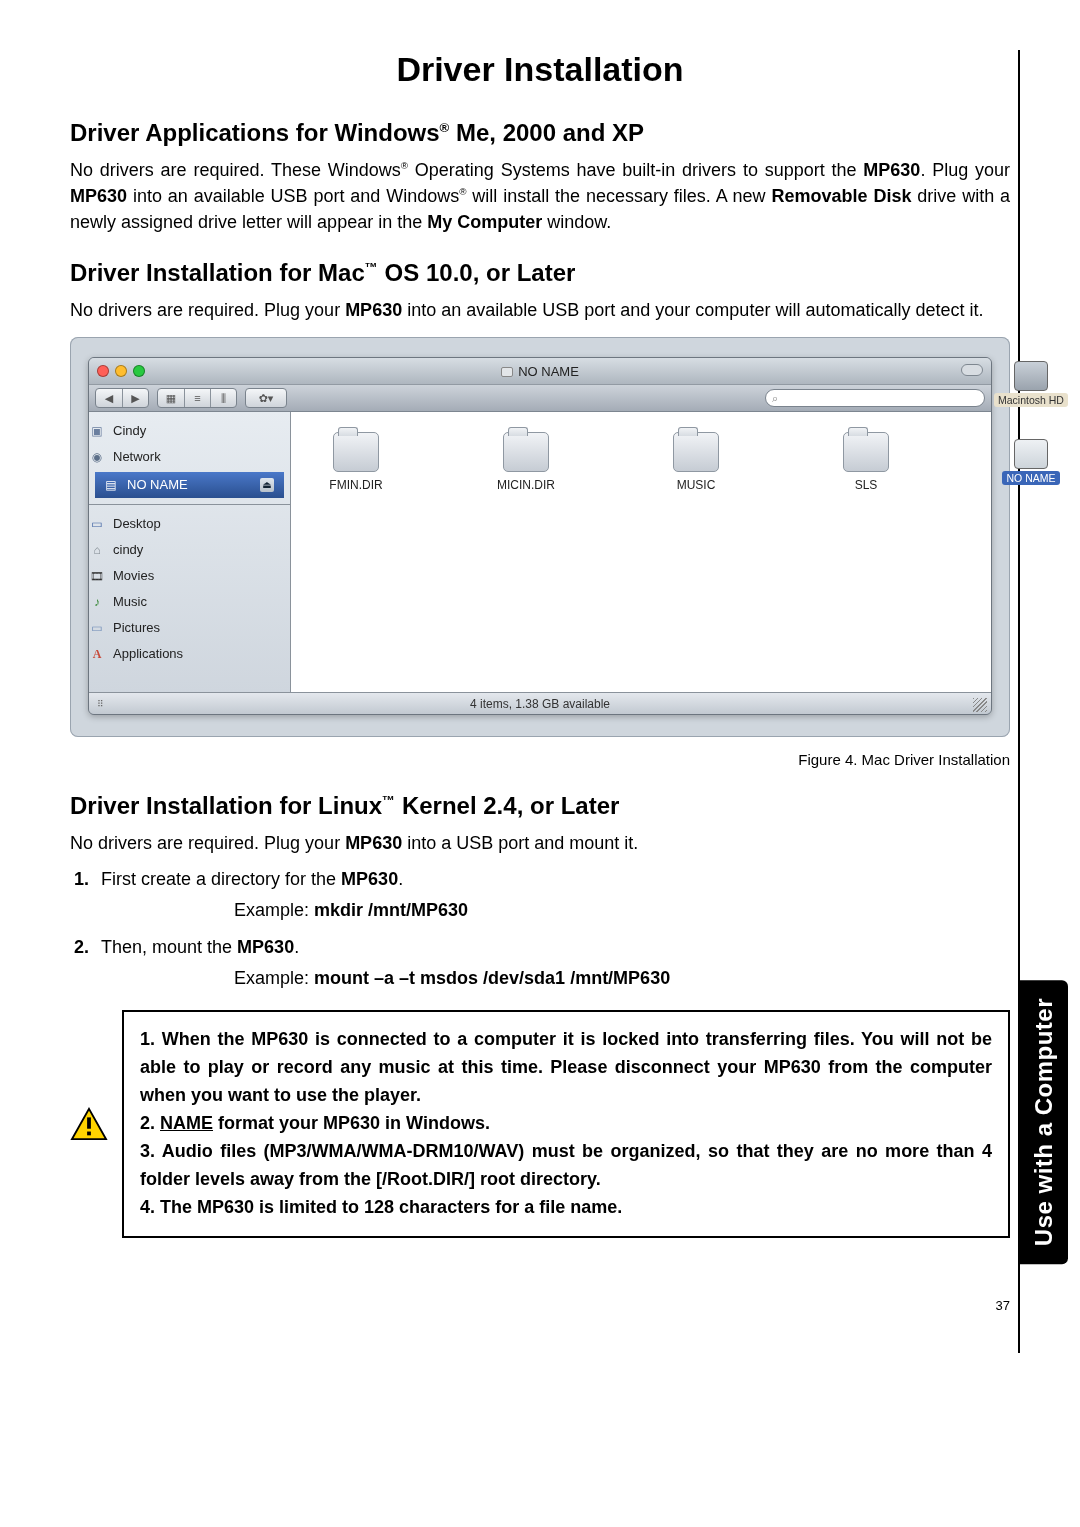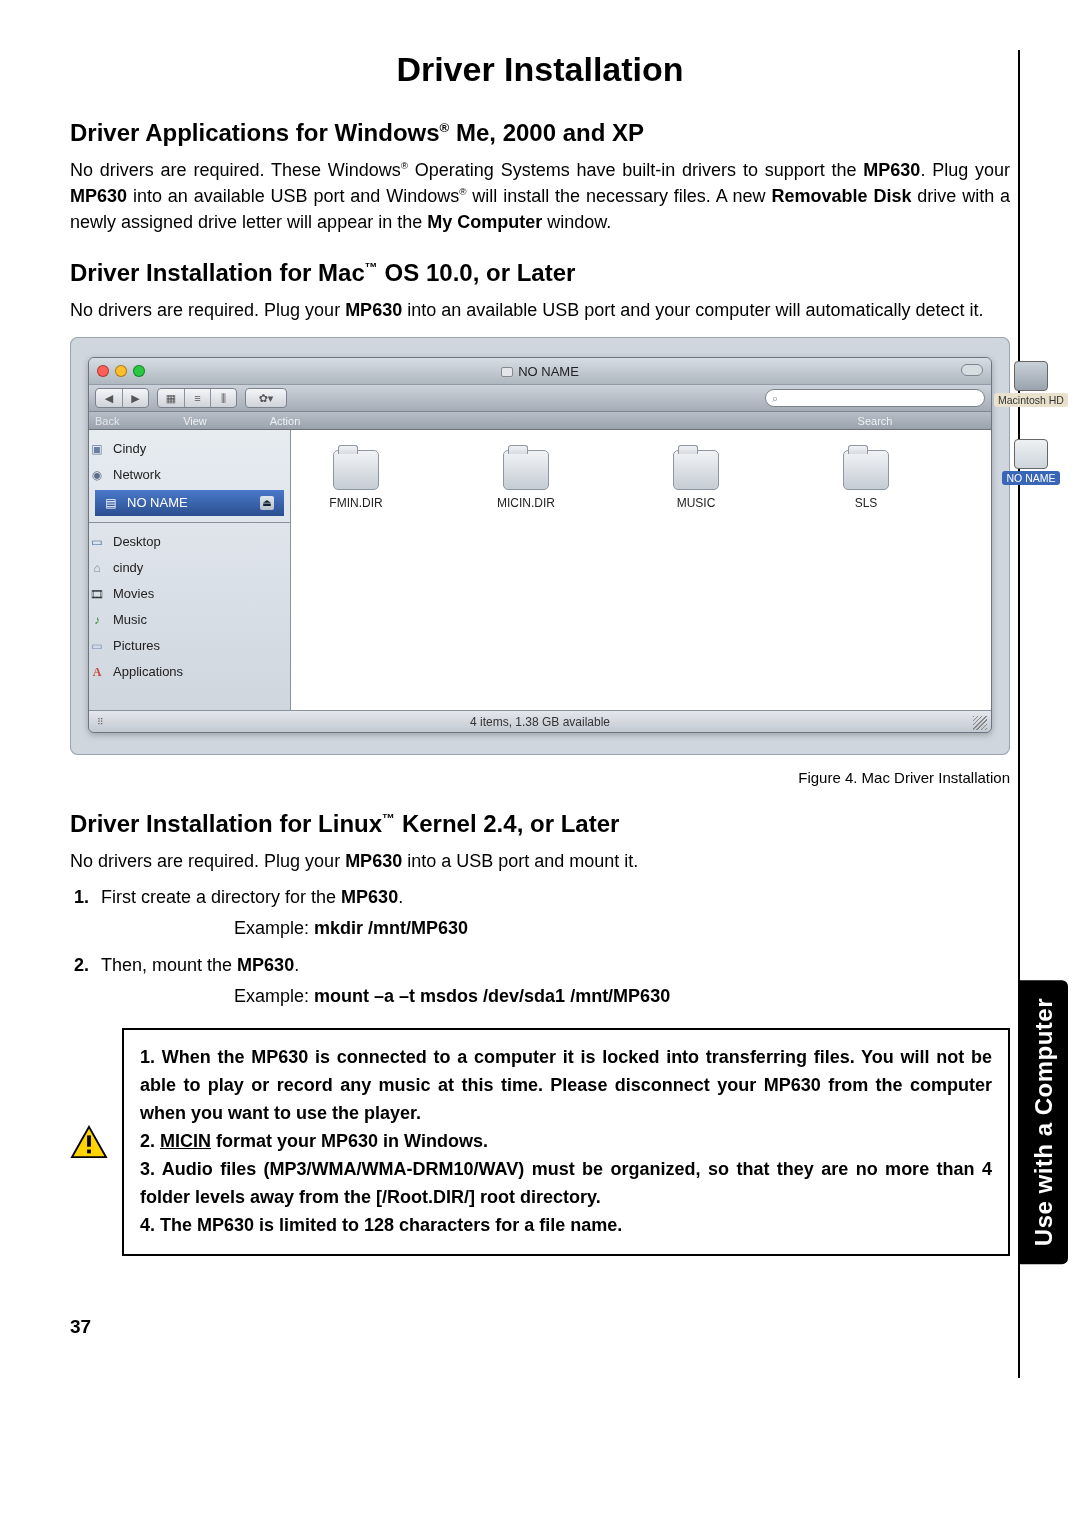--- a/index.html
+++ b/index.html
@@ -115,21 +115,21 @@
   ol.steps li { margin-bottom:8px; line-height:1.5; }
   .example { display:block; margin:4px 0 10px 160px; font-size:18px; }
 
   
   .warn-row { display:flex; align-items:center; gap:14px; margin-top:18px;}
   .warn-icon { width:38px; height:34px; flex:0 0 38px; }
   .warn-icon svg { width:100%; height:100%; }
   .warn-box { border:2px solid #000; padding:14px 16px; font-size:18px; font-weight:bold; line-height:1.55; flex:1; text-align:justify;}
   .warn-box .u { text-decoration:underline; }
 
-  .page-num { text-align:left; font-size:19px; margin-top:60px;font-weight:bold; }
+  .page-num { text-align:right; font-size:13px; margin-top:60px; }
 
   b { font-weight:bold; }
 </style>
 </head>
 <body>
 
 <div class="page">
   <div class="right-rule"></div>
   <div class="side-tab">Use with a Computer</div>
 
@@ -170,26 +170,20 @@
           <div class="tb-seg">
             <div class="tb-btn">▦</div>
             <div class="tb-btn">≡</div>
             <div class="tb-btn">⫼</div>
           </div>
           <div class="tb-gap"></div>
           <div class="tb-seg">
             <div class="tb-btn" style="width:40px">✿▾</div>
           </div>
           <div class="tb-search">⌕</div>
-        </div>
-        <div class="tb-labels">
-          <div class="lb back">Back</div>
-          <div class="lb view">View</div>
-          <div class="lb action">Action</div>
-          <div class="lb search">Search</div>
         </div>
         <div class="mac-body">
           <div class="sidebar">
             <div class="sb-item">
                 <span class="ic ic-disk"></span>
                 <span>Cindy</span>
               </div>
             <div class="sb-item">
                 <span class="ic ic-net"></span>
                 <span>Network</span>
@@ -279,20 +273,20 @@
   <div class="warn-row">
     <div class="warn-icon">
       <svg viewBox="0 0 40 36">
           <polygon points="20,2 38,34 2,34" fill="#ffd400" stroke="#000" stroke-width="2"></polygon>
           <rect x="18" y="11" width="4" height="12" fill="#000"></rect>
           <rect x="18" y="26" width="4" height="4" fill="#000"></rect>
         </svg>
     </div>
     <div class="warn-box">
       <div>1. When the MP630 is connected to a computer it is locked into transferring files. You will not be able to play or record any music at this time. Please disconnect your MP630 from the computer when you want to use the player.</div>
-      <div><span>2. </span><span class="u">MICIN</span><span> format your MP630 in Windows.</span></div>
+      <div><span>2. </span><span class="u">NAME</span><span> format your MP630 in Windows.</span></div>
       <div>3. Audio files (MP3/WMA/WMA-DRM10/WAV) must be organized, so that they are no more than 4 folder levels away from the [/Root.DIR/] root directory.</div>
       <div>4. The MP630 is limited to 128 characters for a file name.</div>
     </div>
   </div>
 
   <div class="page-num">37</div>
 </div>
 
 </body></html>

